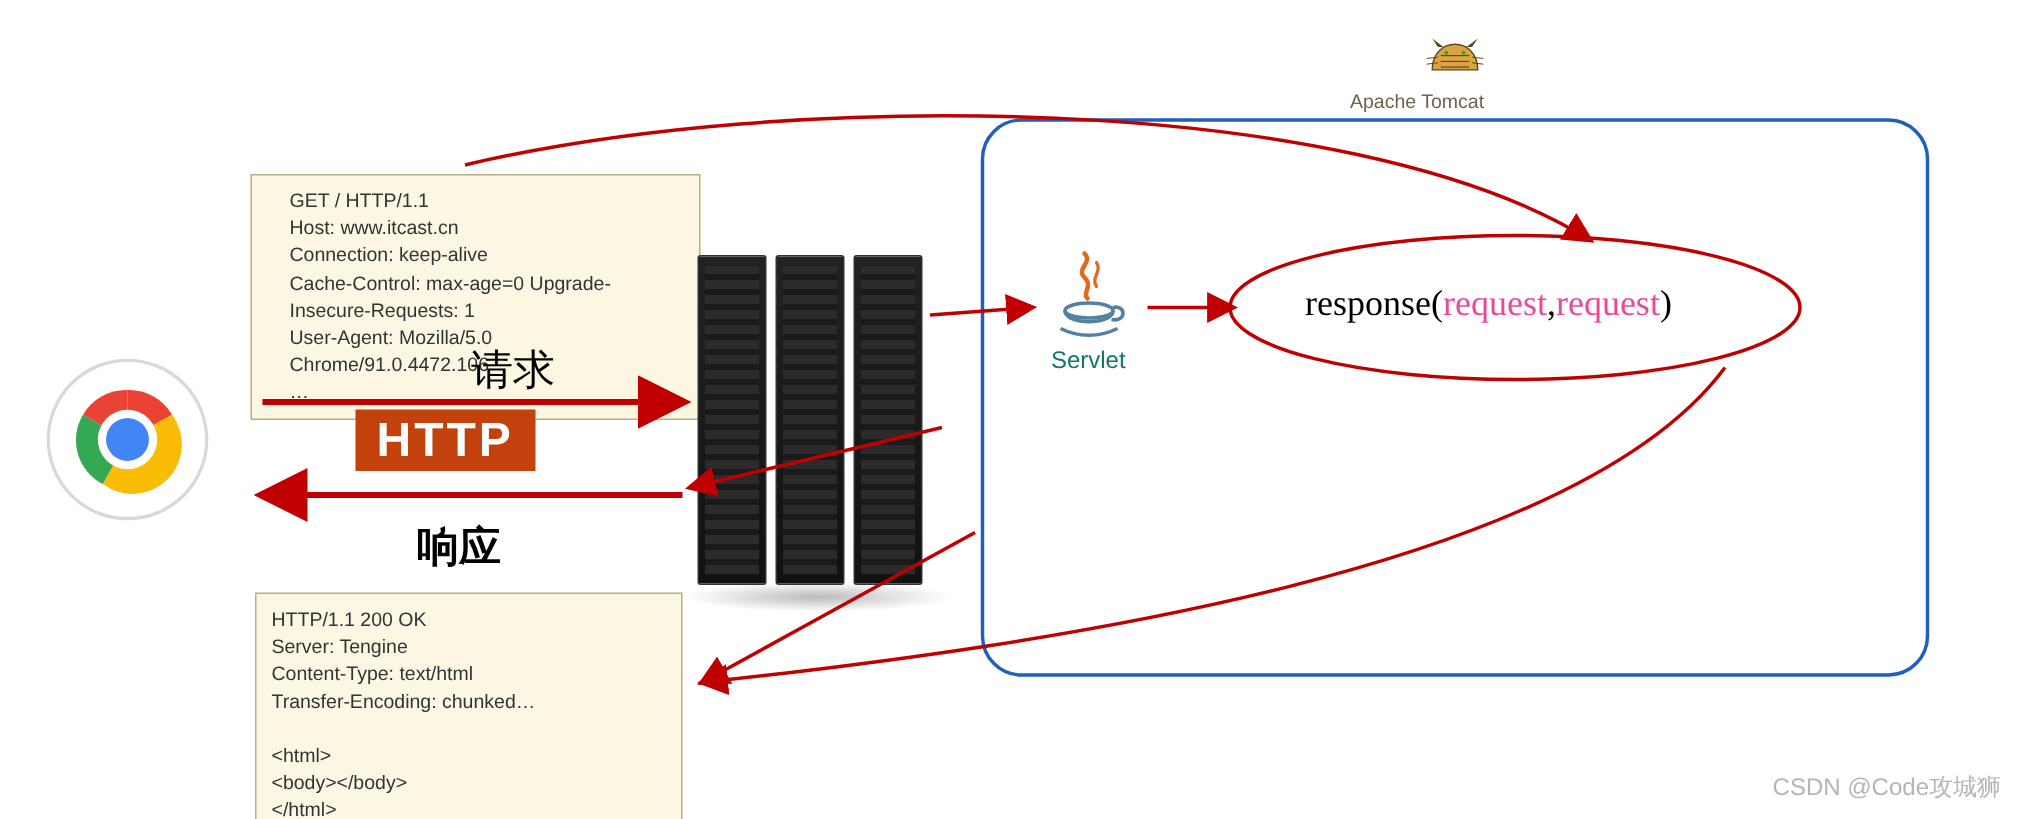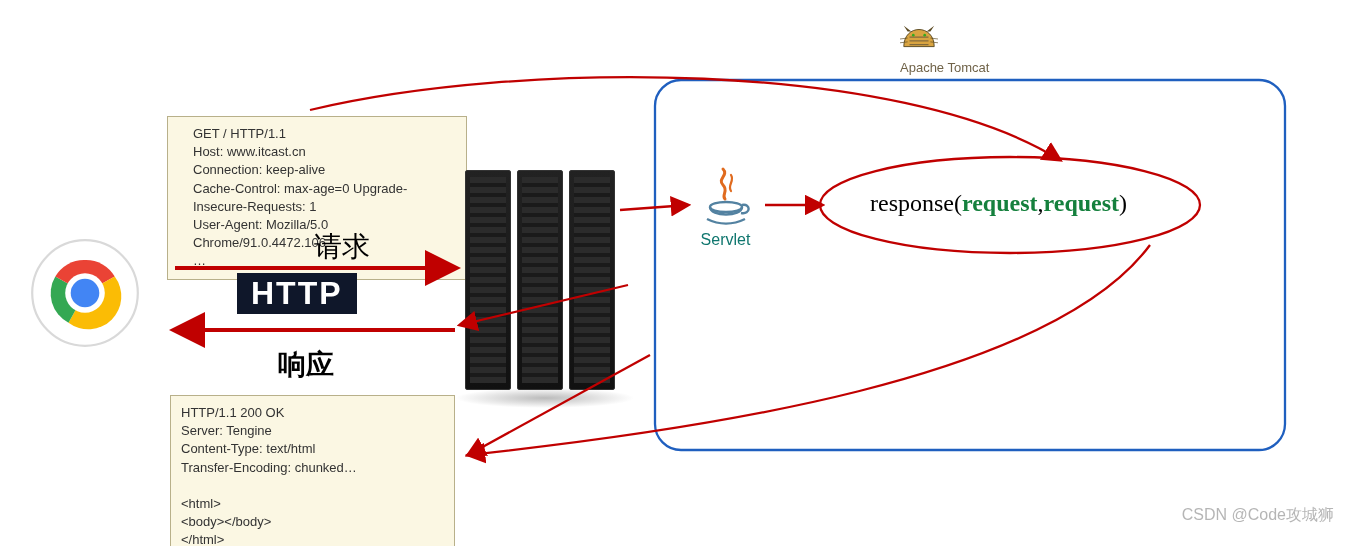--- a/index.html
+++ b/index.html
@@ -30,21 +30,21 @@
   }
   .label-text {
     position: absolute;
     font-size: 28px;
     color: #000;
   }
   .http-badge {
     position: absolute;
     left: 237px;
     top: 273px;
-    background: #0f172a;
+    background: #c2410c;
     color: #fff;
     font-weight: bold;
     font-size: 32px;
     padding: 2px 14px;
     letter-spacing: 2px;
     font-family: Arial, sans-serif;
   }
   .server-rack {
     position: absolute;
     left: 465px;
@@ -85,44 +85,44 @@
   .servlet-label {
     font-size: 16px;
     color: #0f766e;
     font-family: Arial, sans-serif;
     margin-top: 2px;
   }
   .tomcat-block {
     position: absolute;
     left: 900px;
     top: 25px;
-    text-align: left;
+    text-align: right;
     font-size: 13px;
     color: #706349;
   }
   .tomcat-cat { width: 38px; height: 28px; margin: 0 auto 4px; }
   .service-text {
     position: absolute;
     left: 870px;
     top: 190px;
     font-size: 24px;
     font-family: "Times New Roman", serif;
     color: #000;
   }
-  .service-text .red { color: #15803d; font-weight: bold; }
+  .service-text .red { color: #ec4899; }
   
   .svg-layer {
     position: absolute;
     left: 0; top: 0;
     width: 1352px; height: 546px;
     pointer-events: none;
   }
   .watermark {
     position: absolute;
-    right: 18px; bottom: 20px;
+    right: 18px; bottom: 10px;
     color: rgba(120,120,120,0.55);
     font-size: 16px;
     margin-left: 44px;
   }
 </style>
 </head>
 <body>
 
 <div class="chrome-icon">
   <svg viewBox="0 0 100 100" width="110" height="110">

